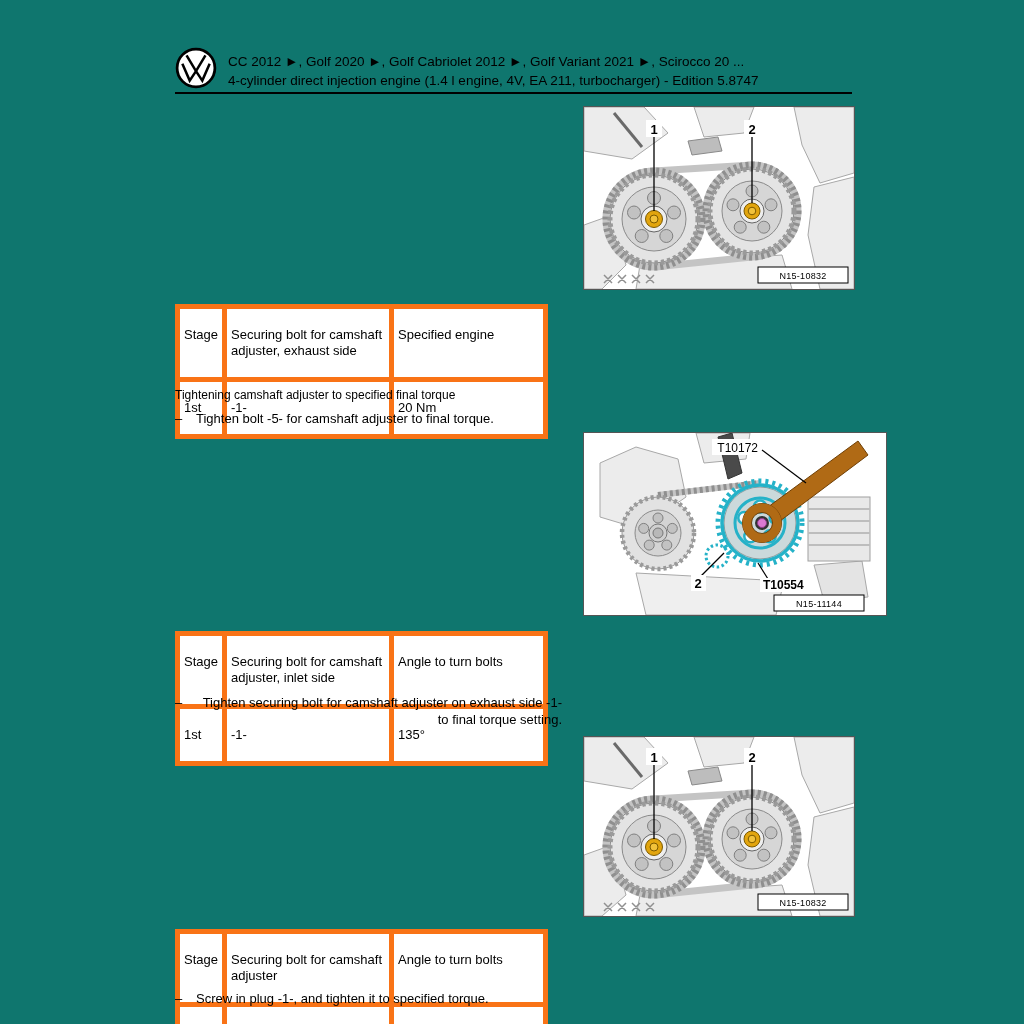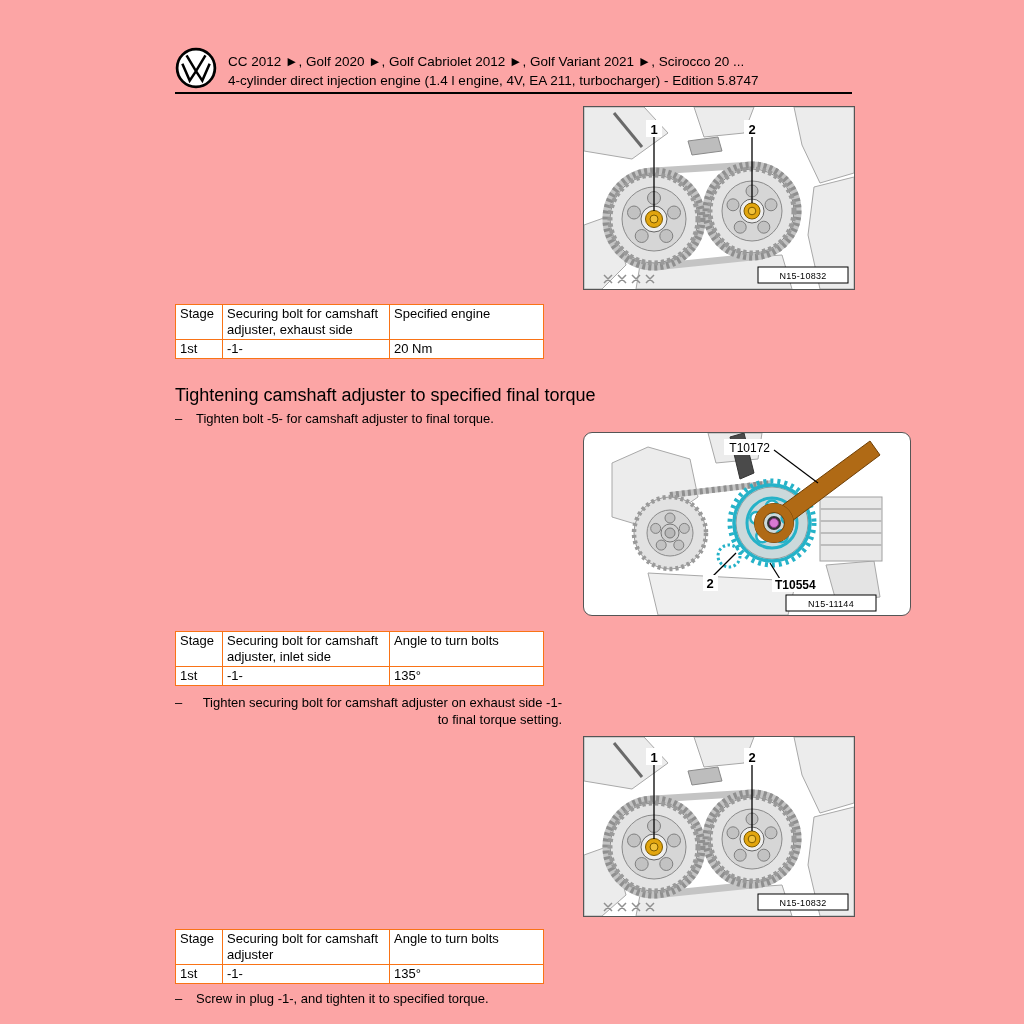--- a/index.html
+++ b/index.html
@@ -4,54 +4,54 @@
 <style>
   * { margin:0; padding:0; box-sizing:border-box; }
   html,body { width:1024px; height:1024px; }
   body {
     background:#ffffff;
     font-family:"Liberation Sans", sans-serif;
     color:#000;
     position:relative;
     overflow:hidden;
   }
-  .page { position:absolute; inset:0; background:#fca5a5;text-decoration:underline; }
+  .page { position:absolute; inset:0; background:#0f766e;text-decoration:underline; }
 
   
   .vw-logo { position:absolute; left:175px; top:47px; width:42px; height:42px; }
   .header-text { position:absolute; left:228px; top:52px; font-size:13.5px; line-height:19px; white-space:nowrap; }
   .header-rule { position:absolute; left:175px; top:92px; width:677px; border-top:2px solid #000; }
 
   
   .figure { position:absolute; border:1px solid #555; background:#fff; overflow:hidden; }
   #fig1 { left:583px; top:106px; width:272px; height:184px; }
-  #fig2 { left:583px; top:432px; width:328px; height:184px;border-radius:9px; }
+  #fig2 { left:583px; top:432px; width:304px; height:184px; }
   #fig3 { left:583px; top:736px; width:272px; height:181px; }
   .figure svg { display:block; width:100%; height:100%; }
 
   
   table.spec { position:absolute; border-collapse:collapse; font-size:13px; background:#fff; }
   table.spec th, table.spec td {
-    border:1px solid #f97316;
-    padding:1px 4px;
+    border:5px solid #f97316;
+    padding:18px 4px;
     font-weight:normal;
     text-align:left;
     vertical-align:top;
     line-height:16px;
   }
   table.spec .c { }
   col.col-stage { width:47px; }
   col.col-desc  { width:167px; }
   col.col-val   { width:154px; }
   #table1 { left:175px; top:304px; }
   #table2 { left:175px; top:631px; }
   #table3 { left:175px; top:929px; }
 
   
-  .para { position:absolute; font-size:18px; line-height:17px; }
+  .para { position:absolute; font-size:12px; line-height:17px; }
   #para1 { left:175px; top:387px; }
   .bullet { position:absolute; display:flex; font-size:13px; line-height:17px; }
   .bullet .dash { width:21px; flex:none; }
   #bullet1 { left:175px; top:410px; }
   #bullet2 { left:175px; top:694px; }
   #bullet2 .b-text { width:366px;text-align:right; }
   #bullet3 { left:175px; top:990px; }
 
   
   svg text { font-family:"Liberation Sans", sans-serif; }

